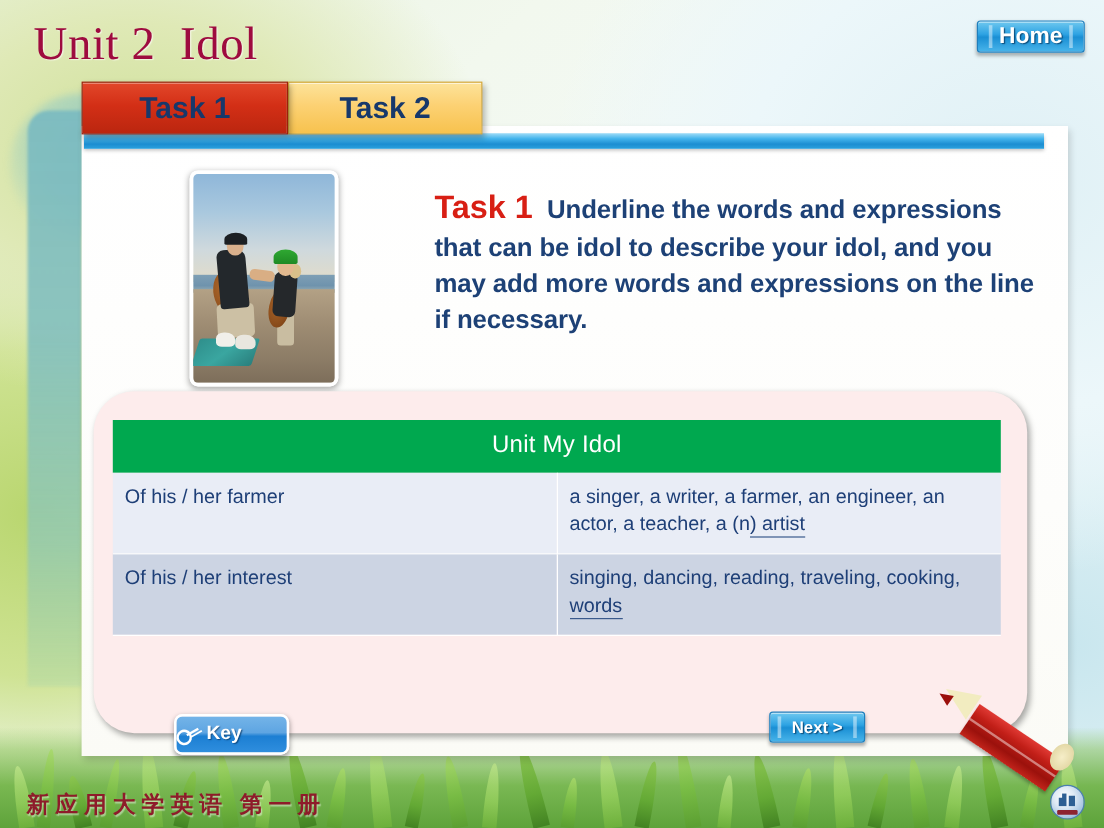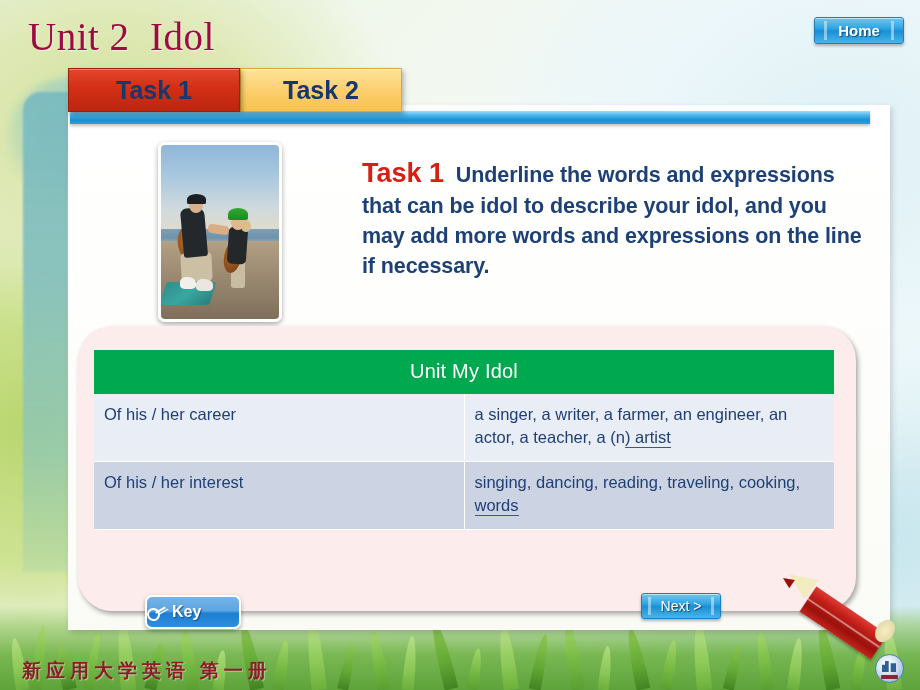--- a/index.html
+++ b/index.html
@@ -49,21 +49,21 @@
     white-space:pre;
   }
   
   .home-btn{
     position:absolute;right:16px;top:17px;width:88px;height:25px;
     border-radius:3px;
     background:linear-gradient(180deg,#6fc8ef 0%,#2ea3e3 42%,#1a8fd4 52%,#48b4ea 100%);
     border:1px solid #1f7fbd;
     box-shadow:0 2px 3px rgba(0,0,0,.28), inset 0 1px 0 rgba(255,255,255,.55);
     display:flex;align-items:center;justify-content:center;
-    color:#ffffff;font-weight:bold;font-size:15px;
+    color:#ffffff;font-weight:bold;font-size:19px;
     text-shadow:1px 1px 1px rgba(0,50,90,.75);
     cursor:pointer;
   }
   .home-btn::before,.home-btn::after{
     content:"";position:absolute;top:3px;bottom:3px;width:3px;
     background:rgba(255,255,255,.45);
   }
   .home-btn::before{left:9px;}
   .home-btn::after{right:9px;}
 
@@ -197,21 +197,21 @@
   .key-ico::after{content:"";position:absolute;left:8px;top:3px;width:11px;height:2.2px;background:#fff;transform:rotate(-30deg);box-shadow:2px 3px 0 -0.3px #fff;}
 
   
   .next-btn{
     position:absolute;left:641px;top:593px;width:78px;height:24px;
     border-radius:3px;
     background:linear-gradient(180deg,#6fc8ef 0%,#2ea3e3 42%,#1a8fd4 52%,#48b4ea 100%);
     border:1px solid #1f7fbd;
     box-shadow:0 2px 3px rgba(0,0,0,.3), inset 0 1px 0 rgba(255,255,255,.5);
     display:flex;align-items:center;justify-content:center;
-    color:#ffffff;font-weight:normal;font-size:14px;
+    color:#ffffff;font-weight:bold;font-size:14px;
     text-shadow:1px 1px 1px rgba(0,50,90,.75);
     cursor:pointer;
   }
   .next-btn::before,.next-btn::after{
     content:"";position:absolute;top:3px;bottom:3px;width:3px;background:rgba(255,255,255,.45);
   }
   .next-btn::before{left:6px;}
   .next-btn::after{right:6px;}
 
   
@@ -358,21 +358,21 @@
 <div class="pink-panel"></div>
 
 <table class="idol-table">
   <thead>
     <tr>
       <th colspan="2">Unit My Idol</th>
     </tr>
   </thead>
   <tbody>
     <tr class="row-b">
-      <td class="lbl">Of his / her career</td>
+      <td class="lbl">Of his / her farmer</td>
       <td><span>a singer, a writer, a farmer, an engineer, an actor, a teacher, a (n</span><u>) artist  </u></td>
     </tr>
     <tr class="row-a">
       <td class="lbl">Of his / her interest</td>
       <td><span>singing, dancing, reading, traveling, cooking, </span><u>words   </u></td>
     </tr>
   </tbody>
 </table>
 
 <div class="key-btn">

